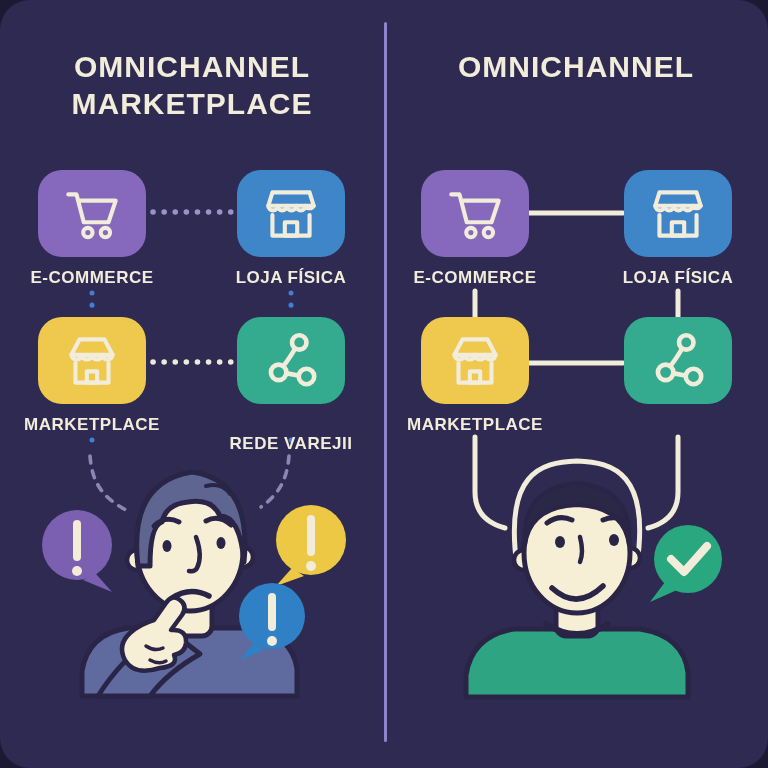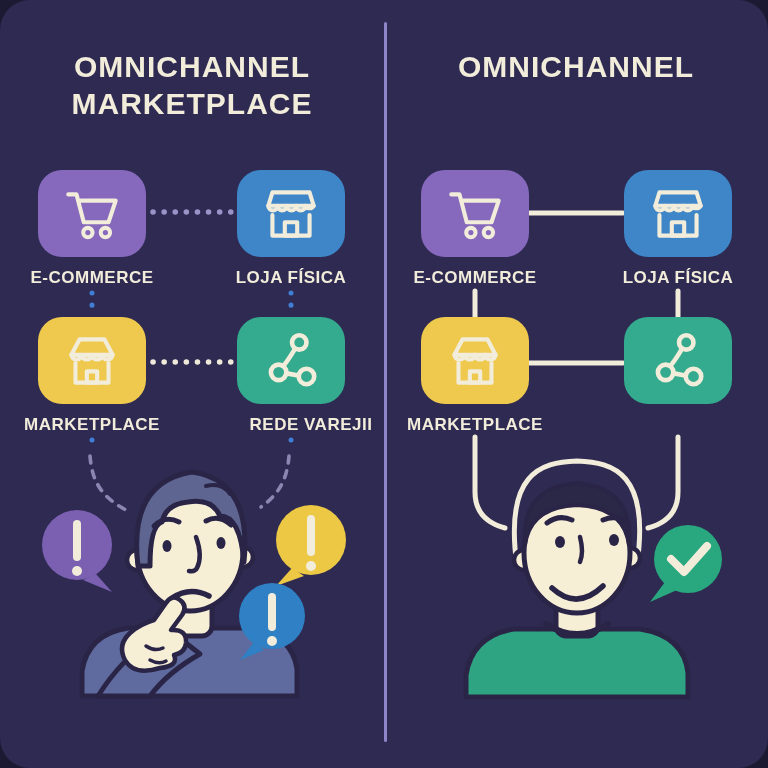--- a/index.html
+++ b/index.html
@@ -192,21 +192,21 @@
       <path d="M36,20 Q30,30 26,35"></path>
       <circle cx="20" cy="43" r="7.5"></circle>
       <circle cx="47" cy="47" r="7.5"></circle>
       <path d="M28,44 L39,46"></path>
     </svg>
   </div>
 
   <div class="chan-label" style="left:92px;top:268px;">E-COMMERCE</div>
   <div class="chan-label" style="left:291px;top:268px;">LOJA FÍSICA</div>
   <div class="chan-label" style="left:92px;top:415px;">MARKETPLACE</div>
-  <div class="chan-label" style="left:291px;top:415px;margin-left:20px;">REDE VAREJII</div>
+  <div class="chan-label" style="left:291px;top:434px;">REDE VAREJII</div>
 
   <div class="tile purple" style="left:421px;top:170px;">
     <svg width="68" height="66" viewBox="0 0 64 64" fill="none" stroke="var(--cream)" stroke-width="4" stroke-linecap="round" stroke-linejoin="round">
       <path d="M9,13 h8 l7,27 h24 l7,-21 H21"></path>
       <circle cx="28" cy="50" r="4.5"></circle>
         <circle cx="45" cy="50" r="4.5"></circle>
     </svg>
   </div>
   <div class="tile blue" style="left:624px;top:170px;">
     <svg width="68" height="66" viewBox="0 0 64 64" fill="none" stroke="var(--cream)" stroke-width="4" stroke-linecap="round" stroke-linejoin="round">

